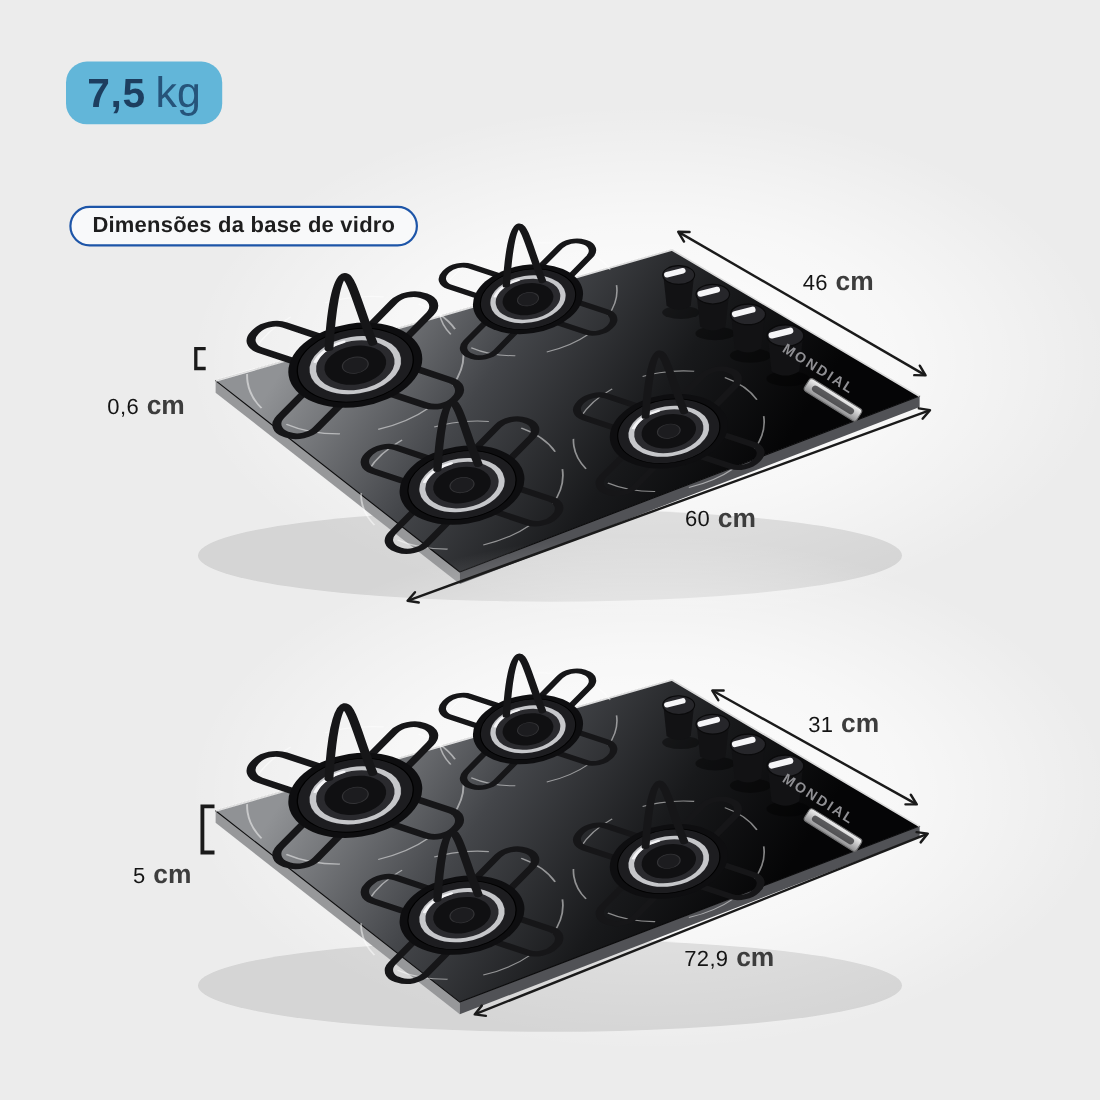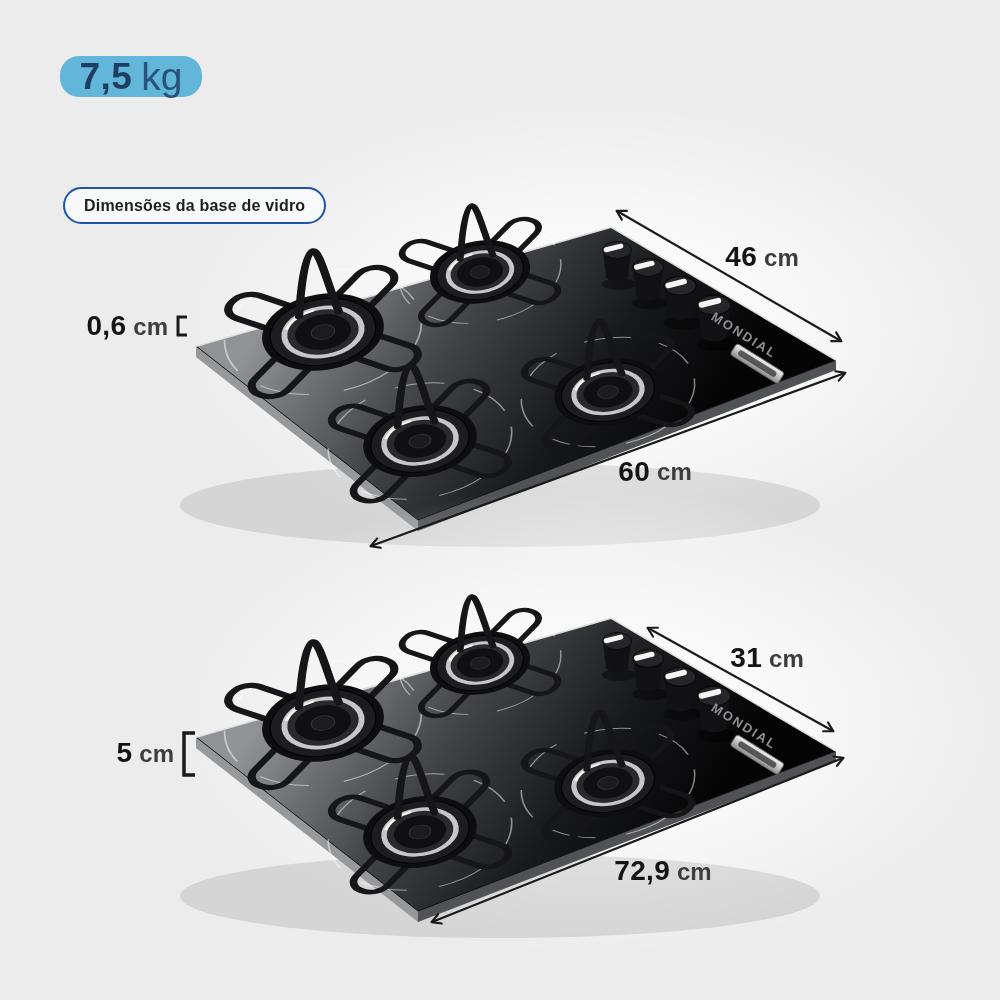--- a/index.html
+++ b/index.html
@@ -6,43 +6,43 @@
   body{
     width:1000px;height:1000px;
     background:#ececec;
     font-family:"Liberation Sans","DejaVu Sans",sans-serif;
     position:relative;overflow:hidden;
   }
   #stage{position:absolute;left:0;top:0;width:1000px;height:1000px;}
   #artwork{position:absolute;left:0;top:0;}
 
   .badge{
-    position:absolute;left:60px;top:56px;width:142px;height:41px;
+    position:absolute;left:60px;top:56px;width:142px;height:57px;
     background:#62b6d9;border-radius:19px;
     display:flex;align-items:center;justify-content:center;gap:9px;
   }
   .badge-num{font-size:37px;font-weight:800;color:#1d3e5f;letter-spacing:.5px;}
   .badge-unit{font-size:39px;font-weight:500;color:#26547a;}
 
   .pill{
     position:absolute;left:63px;height:37px;
     border:2px solid #1d55a8;border-radius:19px;background:#f8f9fa;
     display:flex;align-items:center;padding:0 19px;box-sizing:border-box;
-    font-size:16px;font-weight:600;color:#1e1e1e;letter-spacing:.2px;
+    font-size:20px;font-weight:600;color:#1e1e1e;letter-spacing:.2px;
     white-space:nowrap;
   }
   .pill-1{top:187px;}
   .pill-2{top:600px;}
 
   .dim{
     position:absolute;display:flex;align-items:baseline;gap:7px;
     white-space:nowrap;transform:translate(-50%,-50%);
   }
-  .dim.right-align{transform:translate(-100%,-50%);}
-  .dim-num{font-size:28px;font-weight:700;color:#141414;letter-spacing:.3px;}
+  .dim.right-align{transform:translate(-100%,-50%);margin-top:43px;}
+  .dim-num{font-size:20px;font-weight:400;color:#141414;letter-spacing:.3px;}
   .dim-unit{font-size:24px;font-weight:700;color:#3d3d3d;}
 </style>
 </head>
 <body>
 
 <div id="stage">
 
   <svg id="artwork" width="1000" height="1000" viewBox="0 0 1000 1000">
     <defs>
       <radialGradient id="glow" cx="50%" cy="50%" r="50%">

